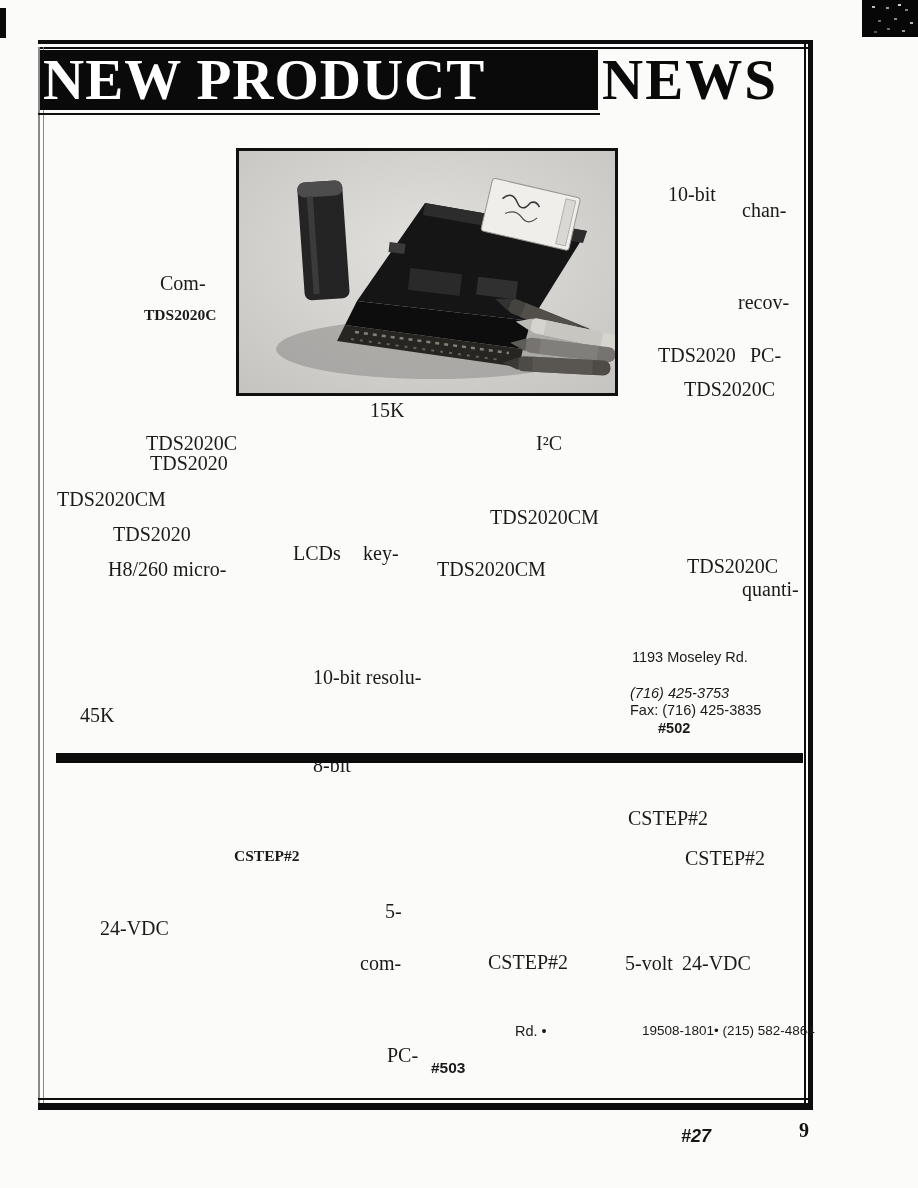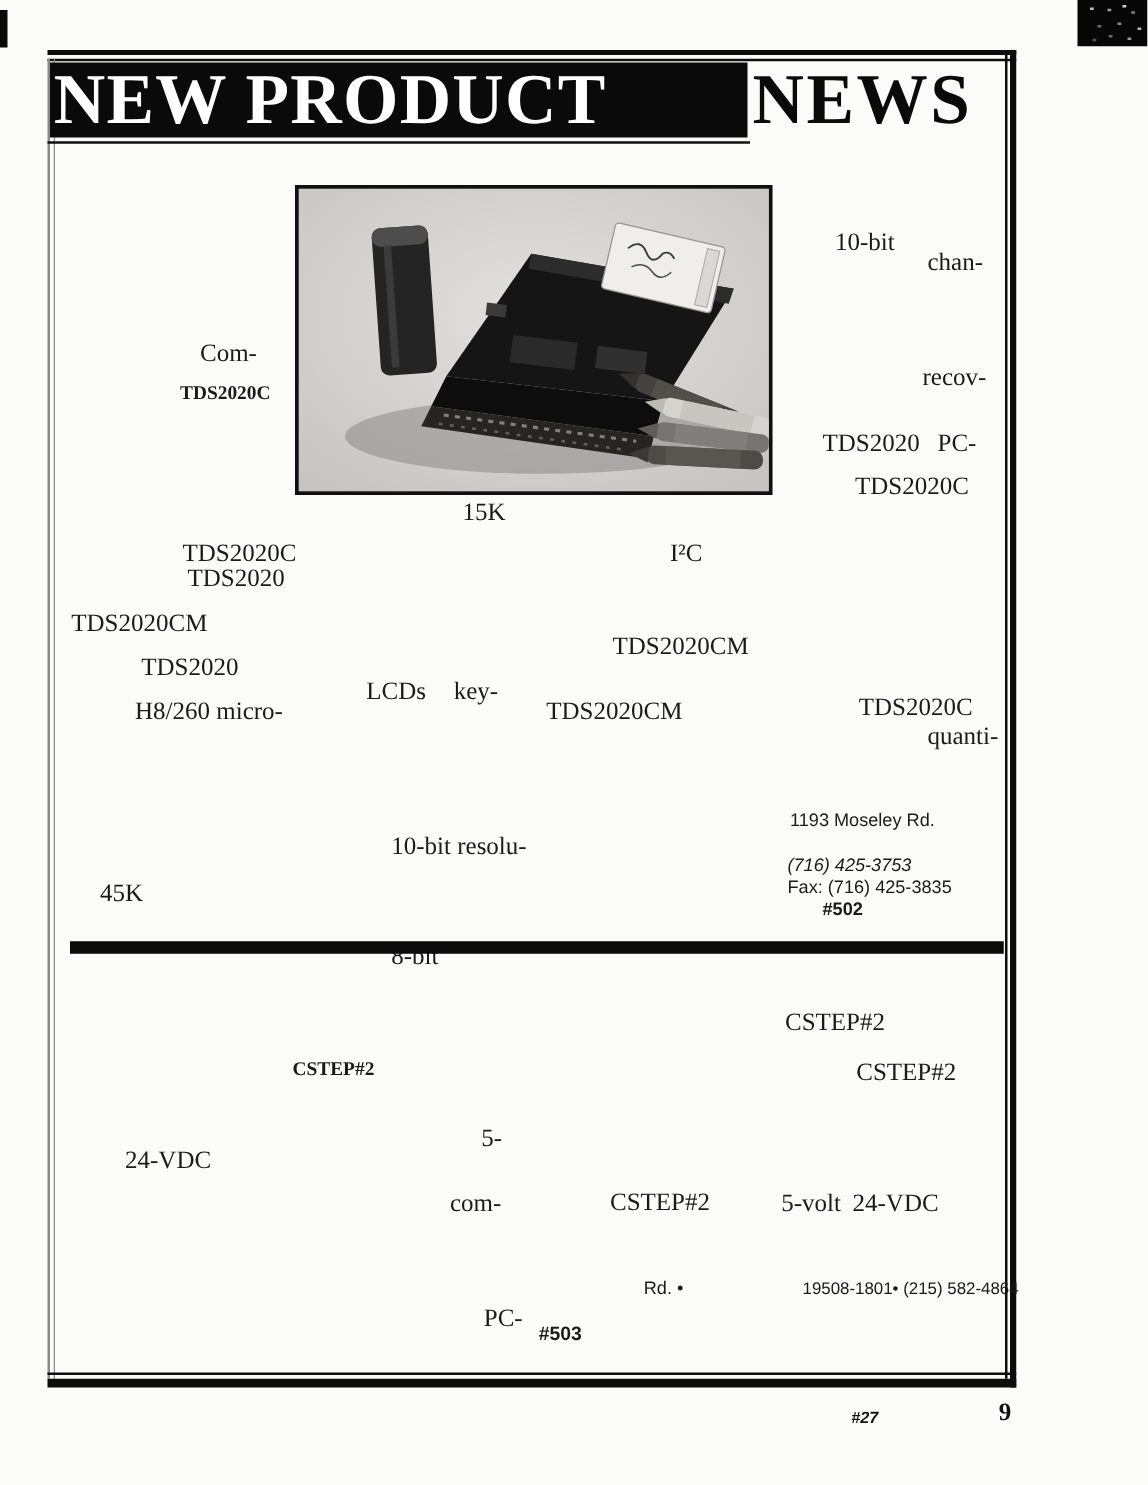--- a/index.html
+++ b/index.html
@@ -44,21 +44,21 @@
   
   .divider{left:56px;top:753px;width:747px;height:10px;background:#0b0b0b;}
   
   .frag{position:absolute;white-space:pre;line-height:1.05;color:#1a1a1a;}
   .serif{font-family:"Liberation Serif","DejaVu Serif",serif;font-size:20px;}
   .serif-bold{font-family:"Liberation Serif","DejaVu Serif",serif;font-size:15.5px;font-weight:700;}
   .sans{font-family:"Liberation Sans","DejaVu Sans",sans-serif;font-size:14.5px;}
   .sans-bold{font-family:"Liberation Sans","DejaVu Sans",sans-serif;font-size:14.5px;font-weight:700;}
   
   .footer-rs{left:681px;top:1126px;font-family:"Liberation Sans","DejaVu Sans",sans-serif;
-    font-weight:700;font-style:italic;font-size:13px;color:#161616;}
+    font-weight:700;font-style:italic;font-size:18px;color:#161616;}
   .footer-page{left:799px;top:1119px;font-family:"Liberation Serif","DejaVu Serif",serif;
     font-weight:700;font-size:20px;color:#111;}
 </style>
 </head>
 <body>
 
 <div class="abs artifact-left"></div>
 <div class="abs artifact-right">
   <div class="speckles"></div>
 </div>

